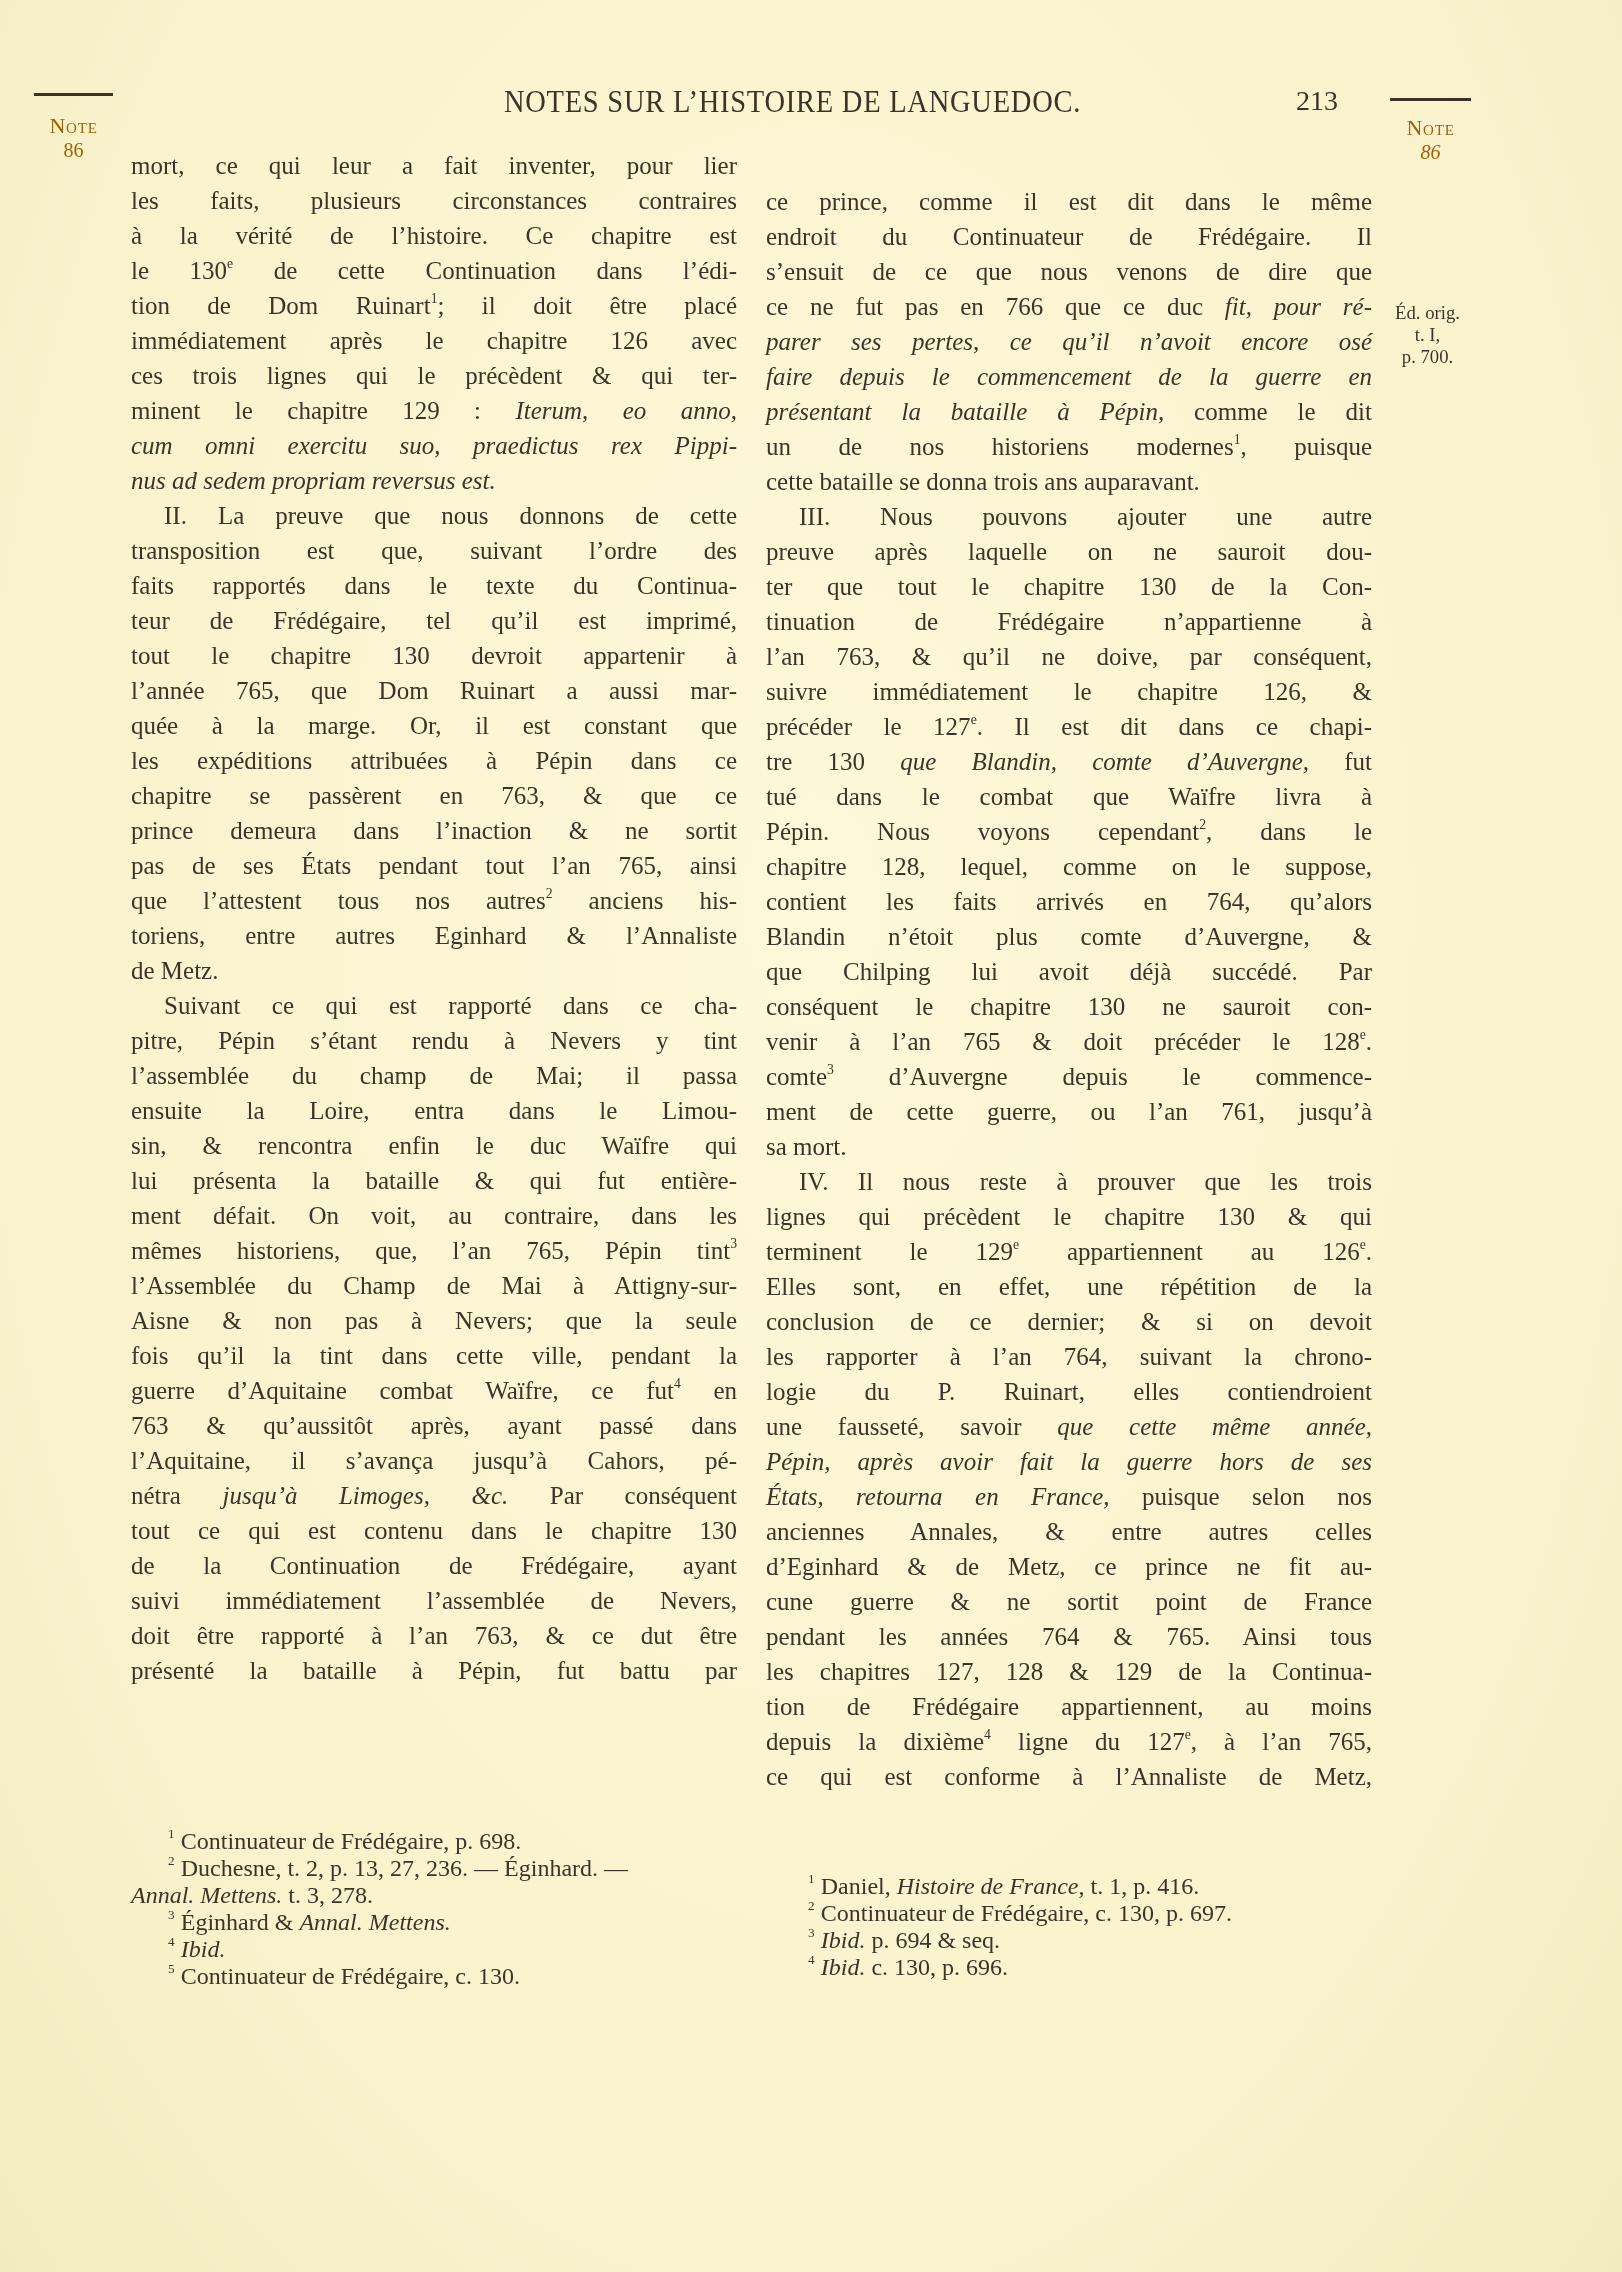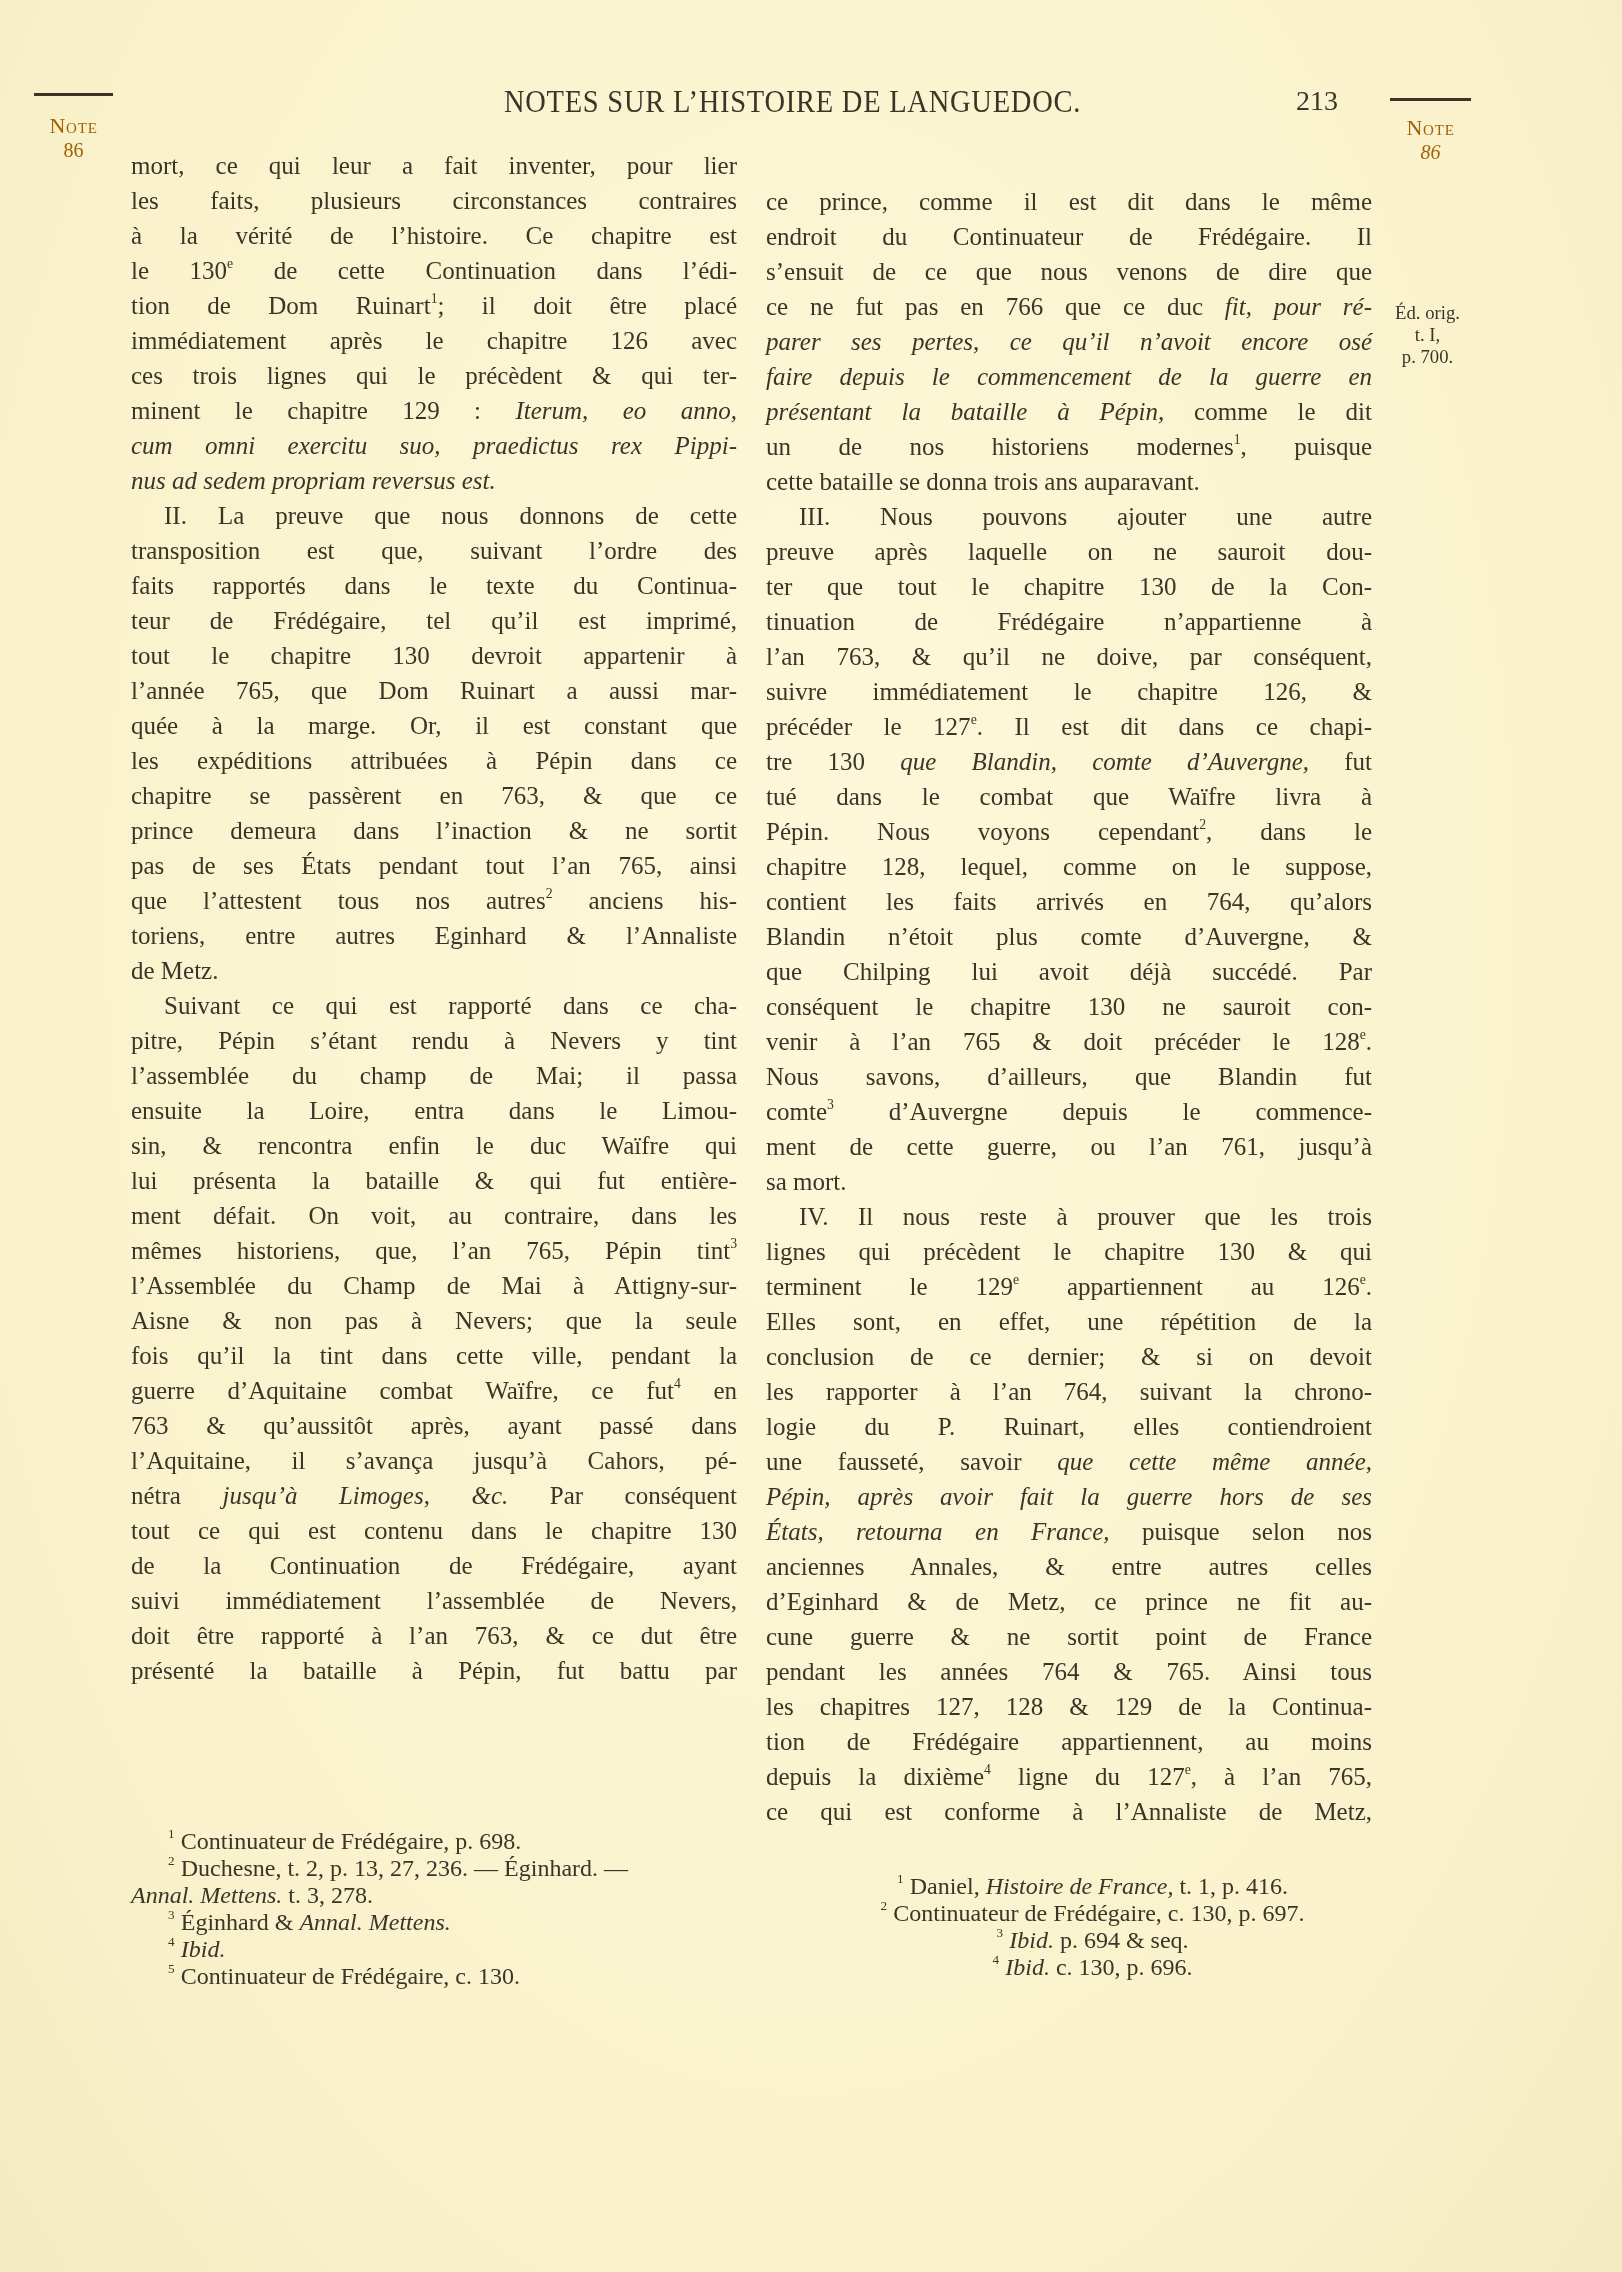--- a/index.html
+++ b/index.html
@@ -118,21 +118,20 @@
     <span class="line"><span>précéder le 127</span><sup>e</sup><span>. Il est dit dans ce chapi-</span></span>
     <span class="line"><span>tre 130 </span><i>que Blandin, comte d’Auvergne,</i><span> fut</span></span>
     <span class="line"><span>tué dans le combat que Waïfre livra à</span></span>
     <span class="line"><span>Pépin. Nous voyons cependant</span><sup>2</sup><span>, dans le</span></span>
     <span class="line"><span>chapitre 128, lequel, comme on le suppose,</span></span>
     <span class="line"><span>contient les faits arrivés en 764, qu’alors</span></span>
     <span class="line"><span>Blandin n’étoit plus comte d’Auvergne, &amp;</span></span>
     <span class="line"><span>que Chilping lui avoit déjà succédé. Par</span></span>
     <span class="line"><span>conséquent le chapitre 130 ne sauroit con-</span></span>
     <span class="line"><span>venir à l’an 765 &amp; doit précéder le 128</span><sup>e</sup><span>.</span></span>
-    <span class="line"><span>Nous savons, d’ailleurs, que Blandin fut</span></span>
     <span class="line"><span>comte</span><sup>3</sup><span> d’Auvergne depuis le commence-</span></span>
     <span class="line"><span>ment de cette guerre, ou l’an 761, jusqu’à</span></span>
     <span class="line last"><span>sa mort.</span></span>
     <span class="line" style="padding-left: 33px;"><span>IV. Il nous reste à prouver que les trois</span></span>
     <span class="line"><span>lignes qui précèdent le chapitre 130 &amp; qui</span></span>
     <span class="line"><span>terminent le 129</span><sup>e</sup><span> appartiennent au 126</span><sup>e</sup><span>.</span></span>
     <span class="line"><span>Elles sont, en effet, une répétition de la</span></span>
     <span class="line"><span>conclusion de ce dernier; &amp; si on devoit</span></span>
     <span class="line"><span>les rapporter à l’an 764, suivant la chrono-</span></span>
     <span class="line"><span>logie du P. Ruinart, elles contiendroient</span></span>
@@ -150,19 +149,19 @@
   </div>
 
 <div class="footnotes" id="left-fn" style="left:131px;top:1828px;">
     <div class="fn"><sup style="margin-right: 6.2px;">1</sup><span>Continuateur de Frédégaire, p. 698.</span></div>
     <div class="fn"><sup style="margin-right: 6.2px;">2</sup><span>Duchesne, t. 2, p. 13, 27, 236. — Éginhard. —</span></div>
     <div class="fn-cont"><i>Annal. Mettens.</i><span> t. 3, 278.</span></div>
     <div class="fn"><sup style="margin-right: 6.2px;">3</sup><span>Éginhard &amp; </span><i>Annal. Mettens.</i></div>
     <div class="fn"><sup style="margin-right: 6.2px;">4</sup><i>Ibid.</i></div>
     <div class="fn"><sup style="margin-right: 6.2px;">5</sup><span>Continuateur de Frédégaire, c. 130.</span></div>
   </div>
-<div class="footnotes" id="right-fn" style="left:771px;top:1873px;text-align:center;">
+<div class="footnotes" id="right-fn" style="left:771px;top:1873px;">
     <div class="fn"><sup style="margin-right: 6.2px;">1</sup><span>Daniel, </span><i>Histoire de France,</i><span> t. 1, p. 416.</span></div>
     <div class="fn"><sup style="margin-right: 6.2px;">2</sup><span>Continuateur de Frédégaire, c. 130, p. 697.</span></div>
     <div class="fn"><sup style="margin-right: 6.2px;">3</sup><i>Ibid.</i><span> p. 694 &amp; seq.</span></div>
     <div class="fn"><sup style="margin-right: 6.2px;">4</sup><i>Ibid.</i><span> c. 130, p. 696.</span></div>
   </div>
 
 
 </body></html>

